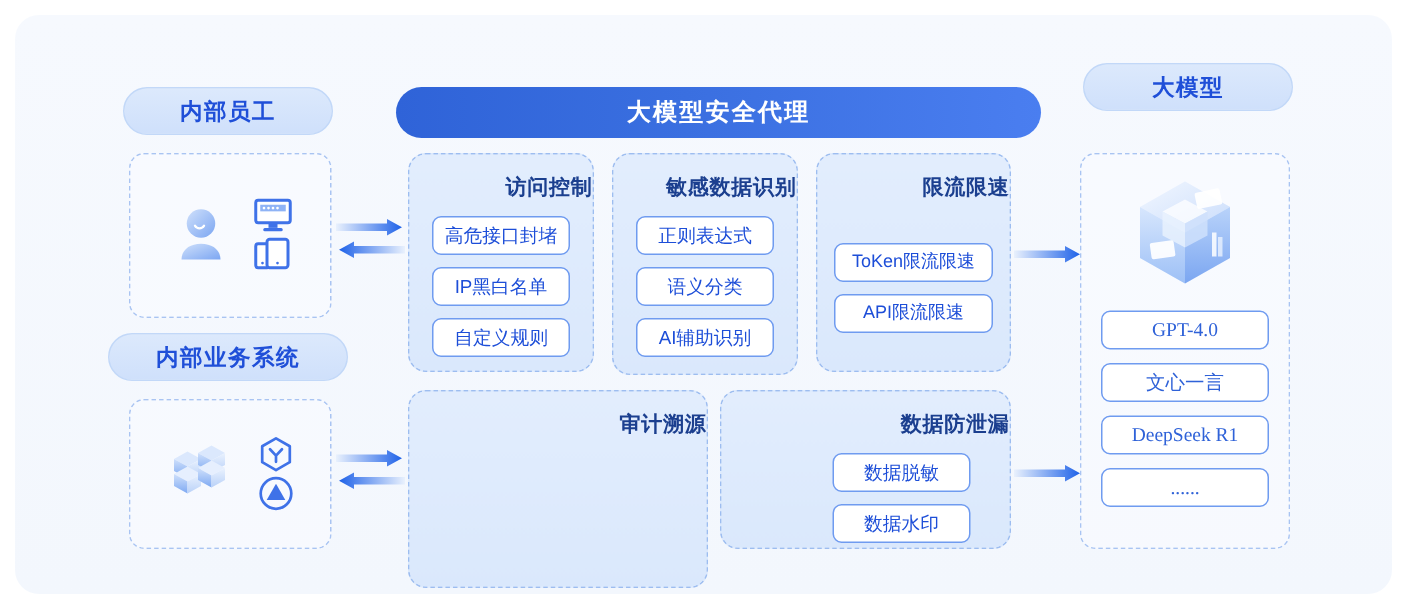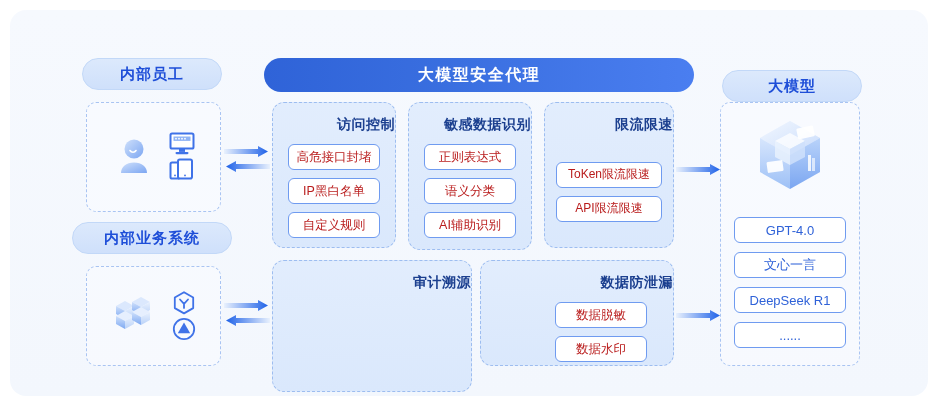--- a/index.html
+++ b/index.html
@@ -36,21 +36,21 @@
     align-items: center;
     justify-content: center;
     color: #1f4fd8;
     font-size: 15px;
     font-weight: bold;
     letter-spacing: 1px;
     box-sizing: border-box;
   }
   .pill-staff   { left: 72px;  top: 48px;  width: 140px; }
   .pill-biz     { left: 62px;  top: 212px; width: 160px; align-items: center; }
-  .pill-model   { left: 712px; top: 60px;  width: 140px; }
+  .pill-model   { left: 712px; top: 32px;  width: 140px; }
 
   
   .banner {
     position: absolute;
     left: 254px;
     top: 48px;
     width: 430px;
     height: 34px;
     border-radius: 17px;
     background: linear-gradient(90deg, #2f63d8 0%, #3a6fe0 45%, #4a7ef0 100%);
@@ -111,21 +111,21 @@
     flex: 1;
     justify-content: flex-start;
     width: 100%;
   }
   .card-items.centered { justify-content: center; padding-bottom: 8px; }
 
   .chip {
     background: #ffffff;
     border: 1px solid #6f9bf0;
     border-radius: 6px;
-    color: #b91c1c;
+    color: #1d4ed8;
     font-size: 12.5px;
     display: flex;
     align-items: center;
     justify-content: center;
     box-sizing: border-box;
     height: 26px;
   }
 
   .card-access  { left: 262px; top: 92px;  width: 124px; height: 146px; }
   .card-sens    { left: 398px; top: 92px;  width: 124px; height: 148px; }
@@ -135,25 +135,26 @@
 
   .card-access .chip, .card-sens .chip { width: 92px; }
   .card-rate .chip  { width: 106px; font-size: 12px; }
   .card-audit .chip { width: 92px; }
   .card-leak  .chip { width: 92px; }
 
   
   .model-list {
     position: absolute;
     left: 0; right: 0;
-    top: 114px;
+    top: 104px;
     display: flex;
     flex-direction: column;
     align-items: center;
     gap: 9px;
+    font-family: Liberation Serif, serif;
   }
   .model-chip {
     width: 112px;
     height: 26px;
     background: #ffffff;
     border: 1px solid #6f9bf0;
     border-radius: 6px;
     color: #2f62d8;
     font-size: 13px;
     display: flex;

